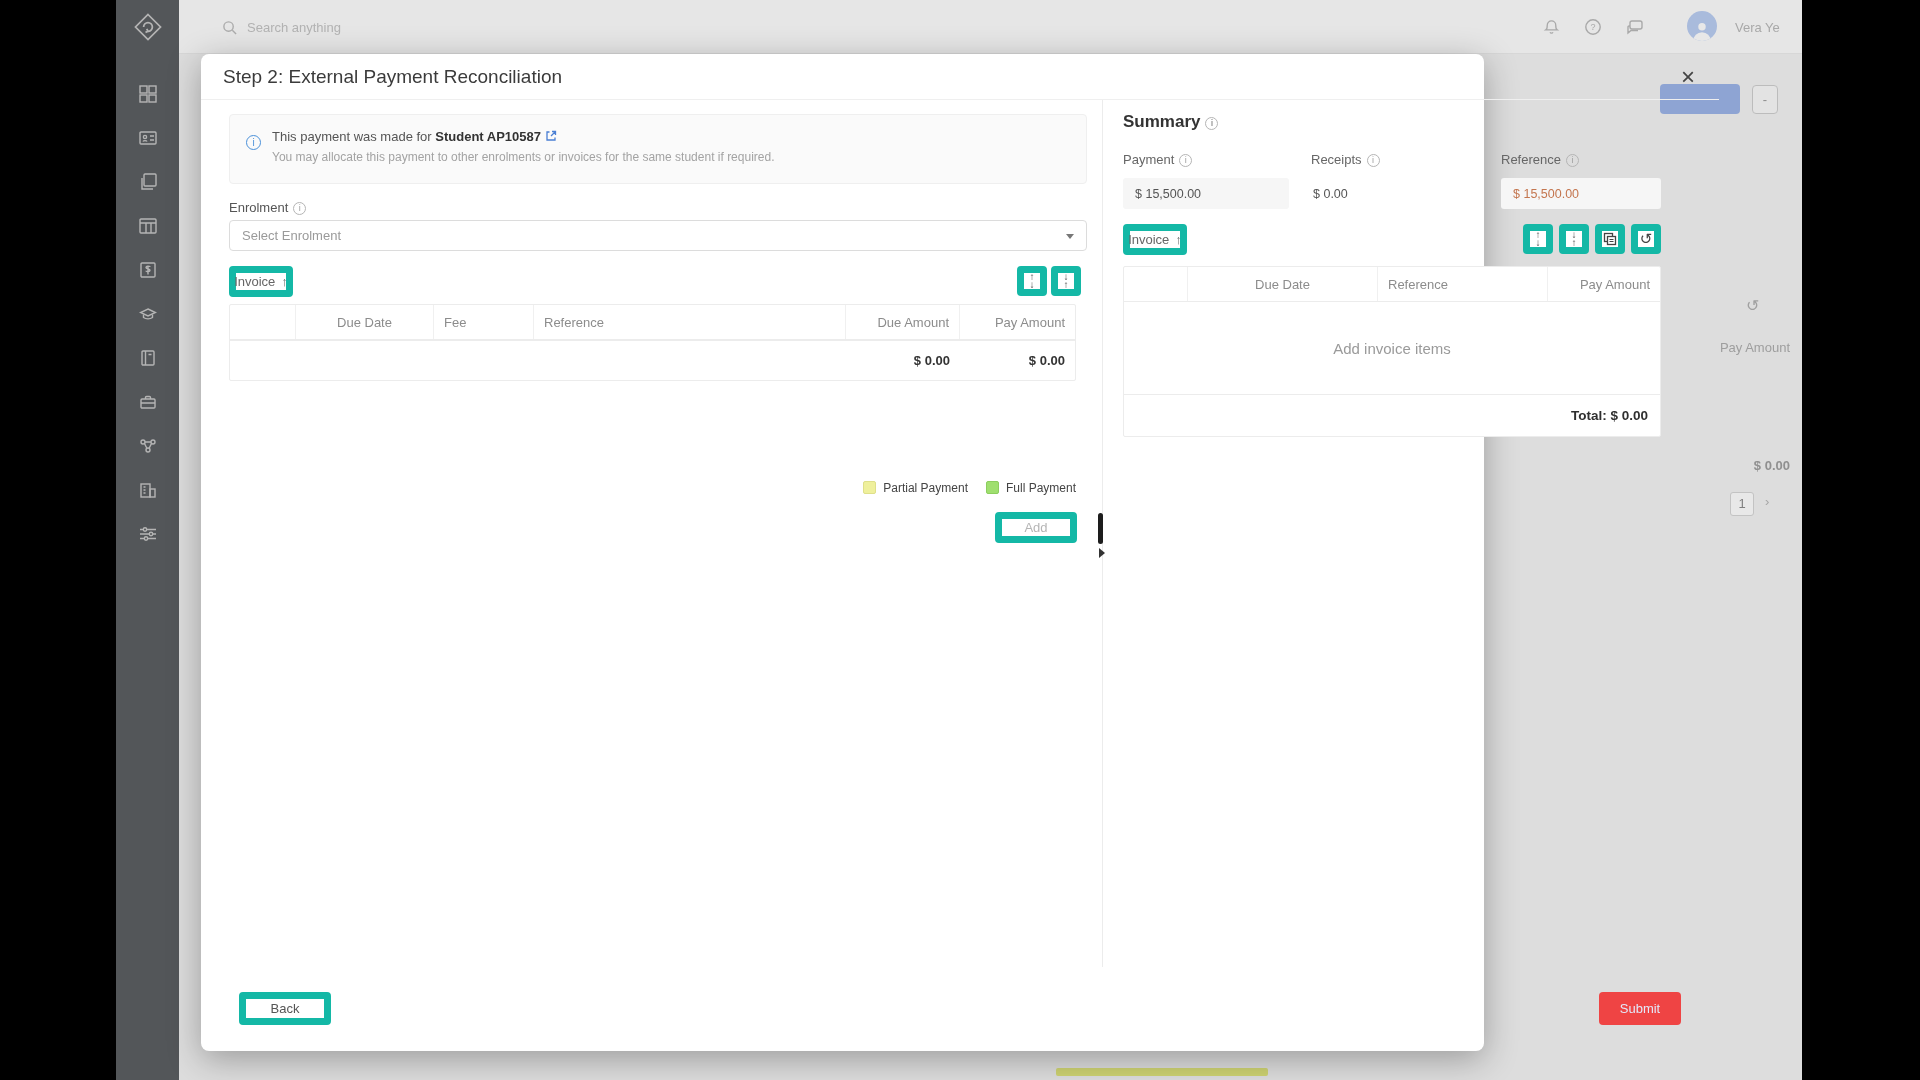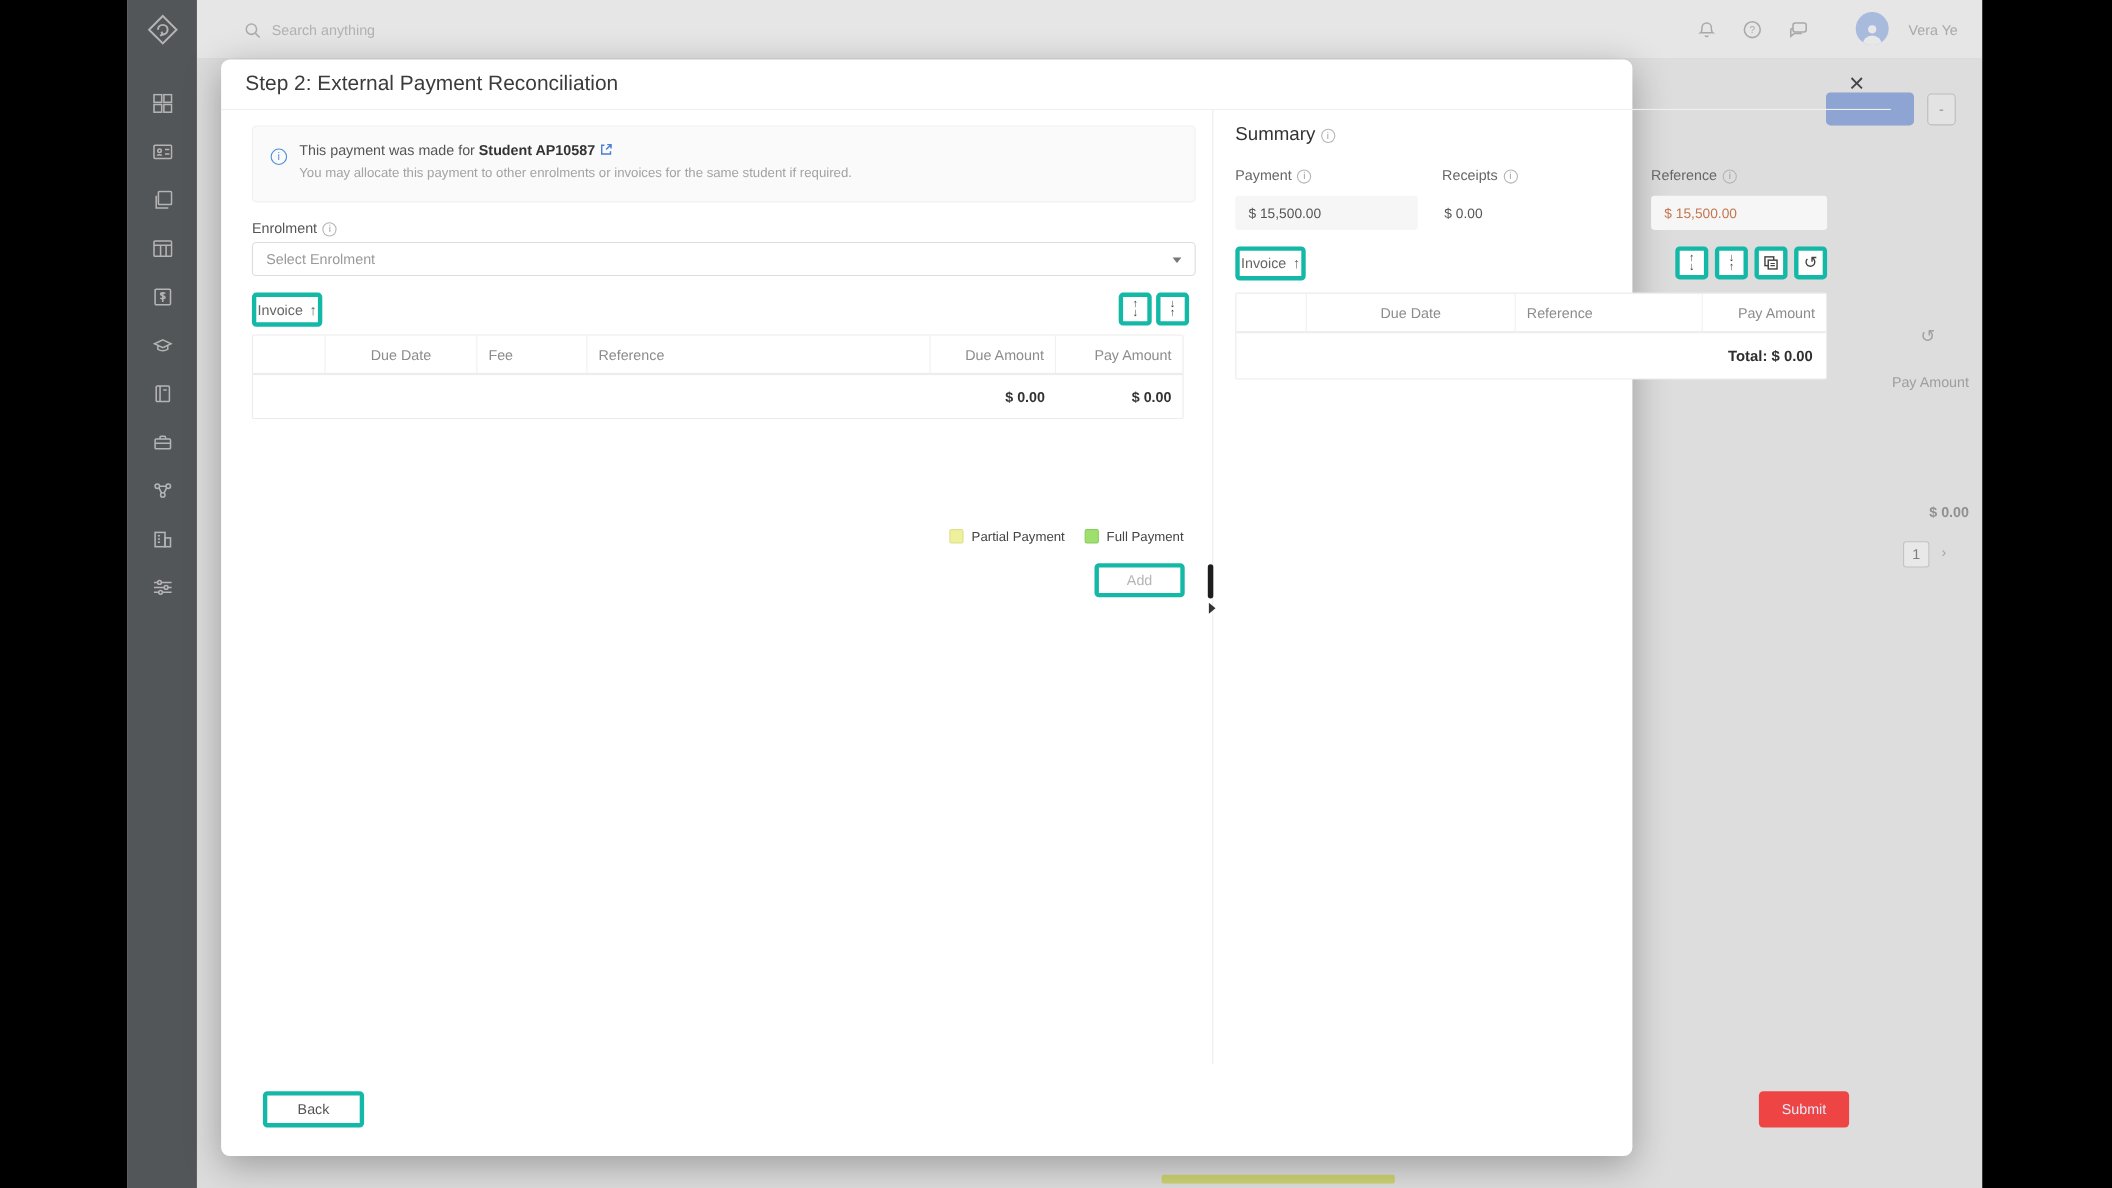--- a/index.html
+++ b/index.html
@@ -47,21 +47,21 @@
   .banner-l1 { font-size:13px; color:#555; }
   .banner-l1 b { color:#333; }
   .ext-link { display:inline-block; vertical-align:-1px; margin-left:4px; color:#4a7fd4; }
   .banner-l2 { font-size:12px; color:#a3a3a3; margin-top:5px; }
 
   .enr-label { position:absolute; left:28px; top:146px; font-size:13px; color:#555; }
   .select { position:absolute; left:28px; top:166px; width:858px; height:31px; border:1px solid #dcdcdc; border-radius:4px; background:#fff; display:flex; align-items:center; padding:0 12px; cursor:pointer; }
   .select-ph { font-size:13px; color:#9a9a9a; }
   .caret { position:absolute; right:12px; top:13px; width:0; height:0; border-left:4px solid transparent; border-right:4px solid transparent; border-top:5px solid #777; }
 
-  .btn { border:4px solid #14b8a6; border-radius:4px; background:#fff; color:#666; font-size:13px; display:flex; align-items:center; justify-content:center; cursor:pointer; }
+  .btn { border:7px solid #14b8a6; border-radius:4px; background:#fff; color:#666; font-size:13px; display:flex; align-items:center; justify-content:center; cursor:pointer; }
   .sort-btn { position:absolute; left:28px; top:212px; width:64px; height:31px; gap:6px; }
   .ico-btn { position:absolute; width:30px; height:30px; top:212px; flex-direction:column; line-height:8px; font-size:10px; color:#444; }
   .ico-btn span { display:block; height:8px; }
   .exp1 { left:816px; } .exp2 { left:850px; }
 
   .tbl { position:absolute; left:28px; top:250px; width:847px; border:1px solid #ececec; border-radius:2px; background:#fff; }
   .tbl-head { display:flex; height:35px; border-bottom:1px solid #ececec; }
   .th { font-size:13px; color:#8c8c8c; display:flex; align-items:center; padding:0 10px; border-right:1px solid #f0f0f0; }
   .th:last-child { border-right:none; }
   .th.r { justify-content:flex-end; }
@@ -77,21 +77,21 @@
   .sw-full { background:#9fdf6f; border:1px solid #8cce5e; }
 
   .add-btn { position:absolute; left:794px; top:458px; width:82px; height:31px; color:#b5b5b5; }
 
   .splitter { position:absolute; left:901px; top:46px; width:1px; height:867px; background:#ececec; }
   .split-handle { position:absolute; left:897px; top:459px; width:5px; height:31px; background:#1d1d1d; border-radius:3px; cursor:col-resize; }
   .split-arrow { position:absolute; left:898px; top:494px; width:0; height:0; border-top:5px solid transparent; border-bottom:5px solid transparent; border-left:6px solid #333; cursor:pointer; }
 
   
   .sum { position:absolute; left:922px; top:0; width:538px; }
-  .sum-title { position:absolute; left:0; top:58px; font-size:17px; font-weight:normal; color:#333; }
+  .sum-title { position:absolute; left:0; top:58px; font-size:17px; font-weight:bold; color:#333; }
   .stat-label { position:absolute; top:98px; font-size:13px; color:#666; }
   .stat-val { position:absolute; top:124px; height:31px; display:flex; align-items:center; font-size:12.5px; color:#555; }
   .stat-box { background:#f6f6f6; border-radius:3px; padding:0 12px; }
   .sl-pay { left:0; } .sv-pay { left:0; width:166px; }
   .sl-rec { left:188px; } .sv-rec { left:188px; padding:0 2px; }
   .sl-dif { left:378px; } .sv-dif { left:378px; width:160px; color:#c4764f; }
 
   .sum-sort { position:absolute; left:0; top:170px; width:64px; height:31px; gap:6px; }
   .sum-ico { top:170px; }
   .si1 { left:400px; } .si2 { left:436px; } .si3 { left:472px; } .si4 { left:508px; font-size:15px; line-height:normal; }
@@ -343,19 +343,20 @@
       </div>
     <div class="btn ico-btn sum-ico si4">↺</div>
 
     <div class="stbl">
       <div class="tbl-head">
         <div class="th" style="width:64px;"></div>
         <div class="th c" style="width:190px;">Due Date</div>
         <div class="th" style="width:170px;">Reference</div>
         <div class="th r" style="width:112px;">Pay Amount</div>
       </div>
+      <div class="stbl-empty">Add invoice items</div>
       <div class="stbl-foot">Total: $ 0.00</div>
     </div>
   </div>
 
   <div class="btn back-btn">Back</div>
   <div class="submit-btn">Submit</div>
 </div>
 
 </body></html>

